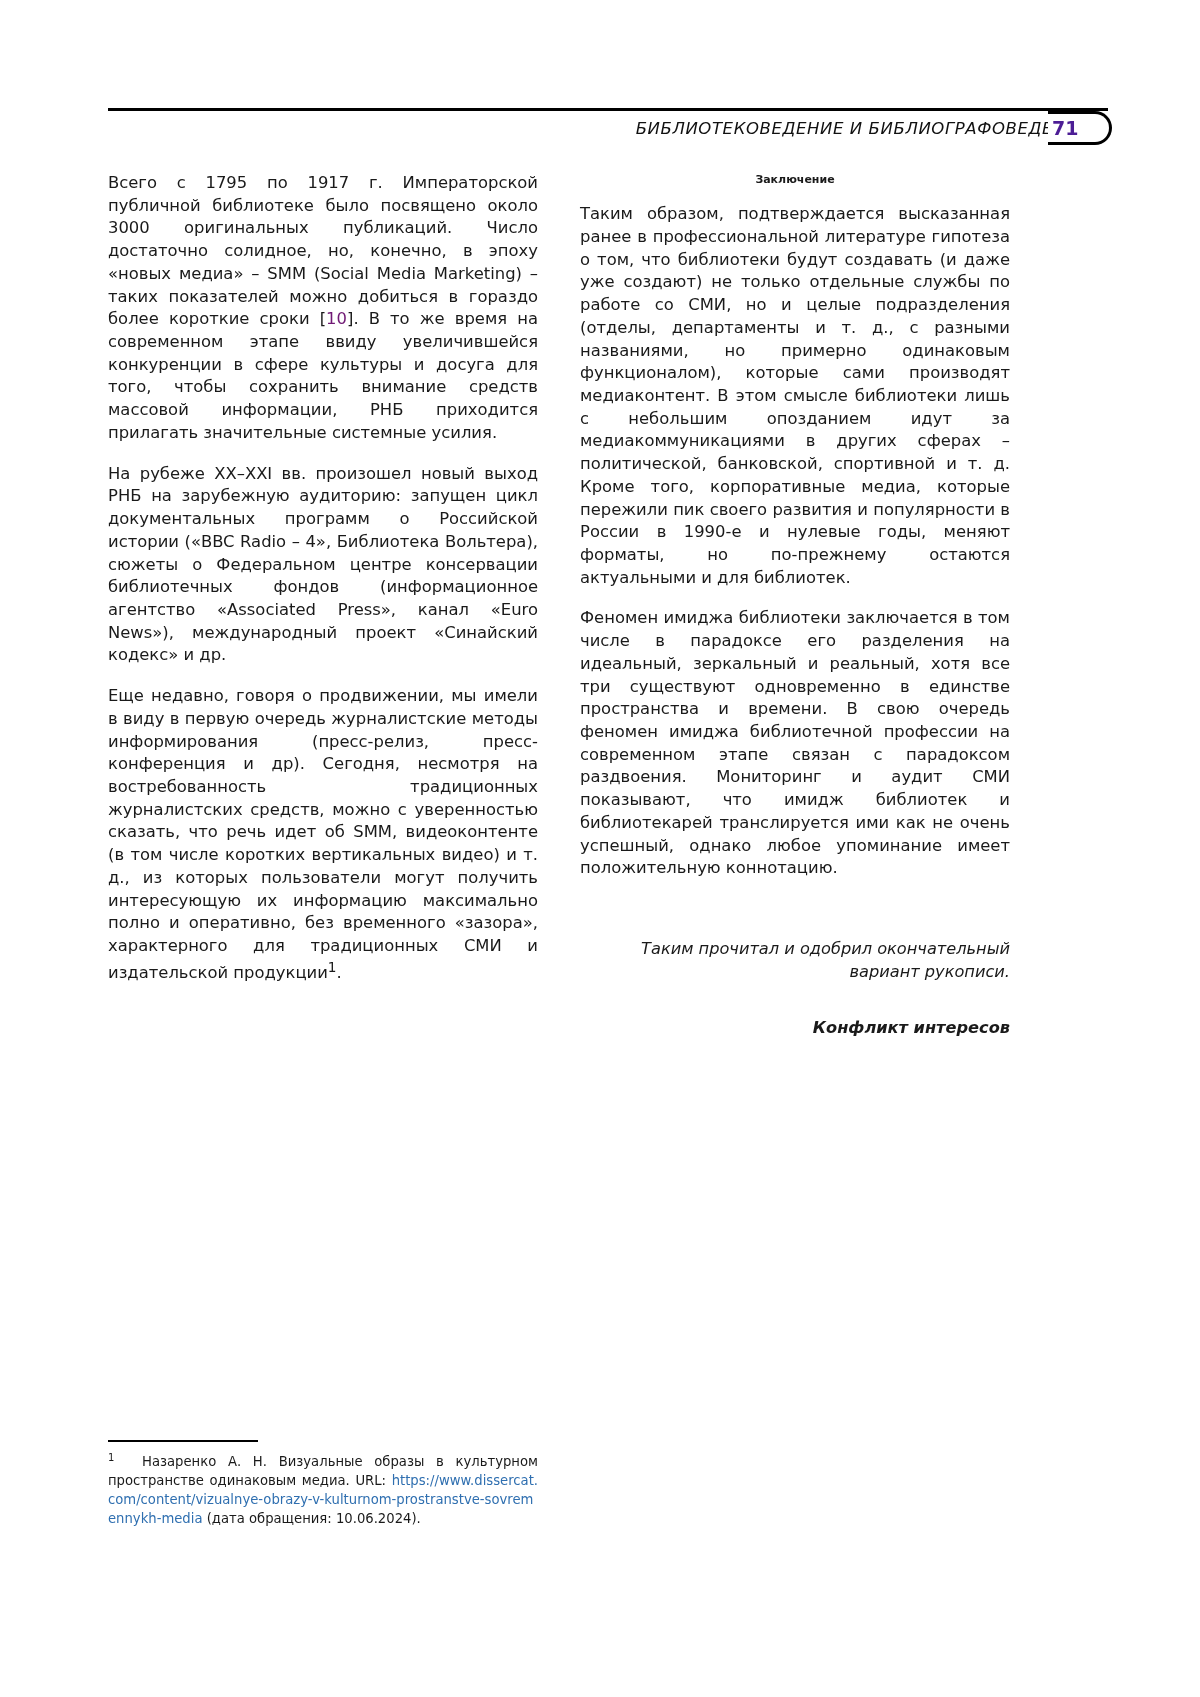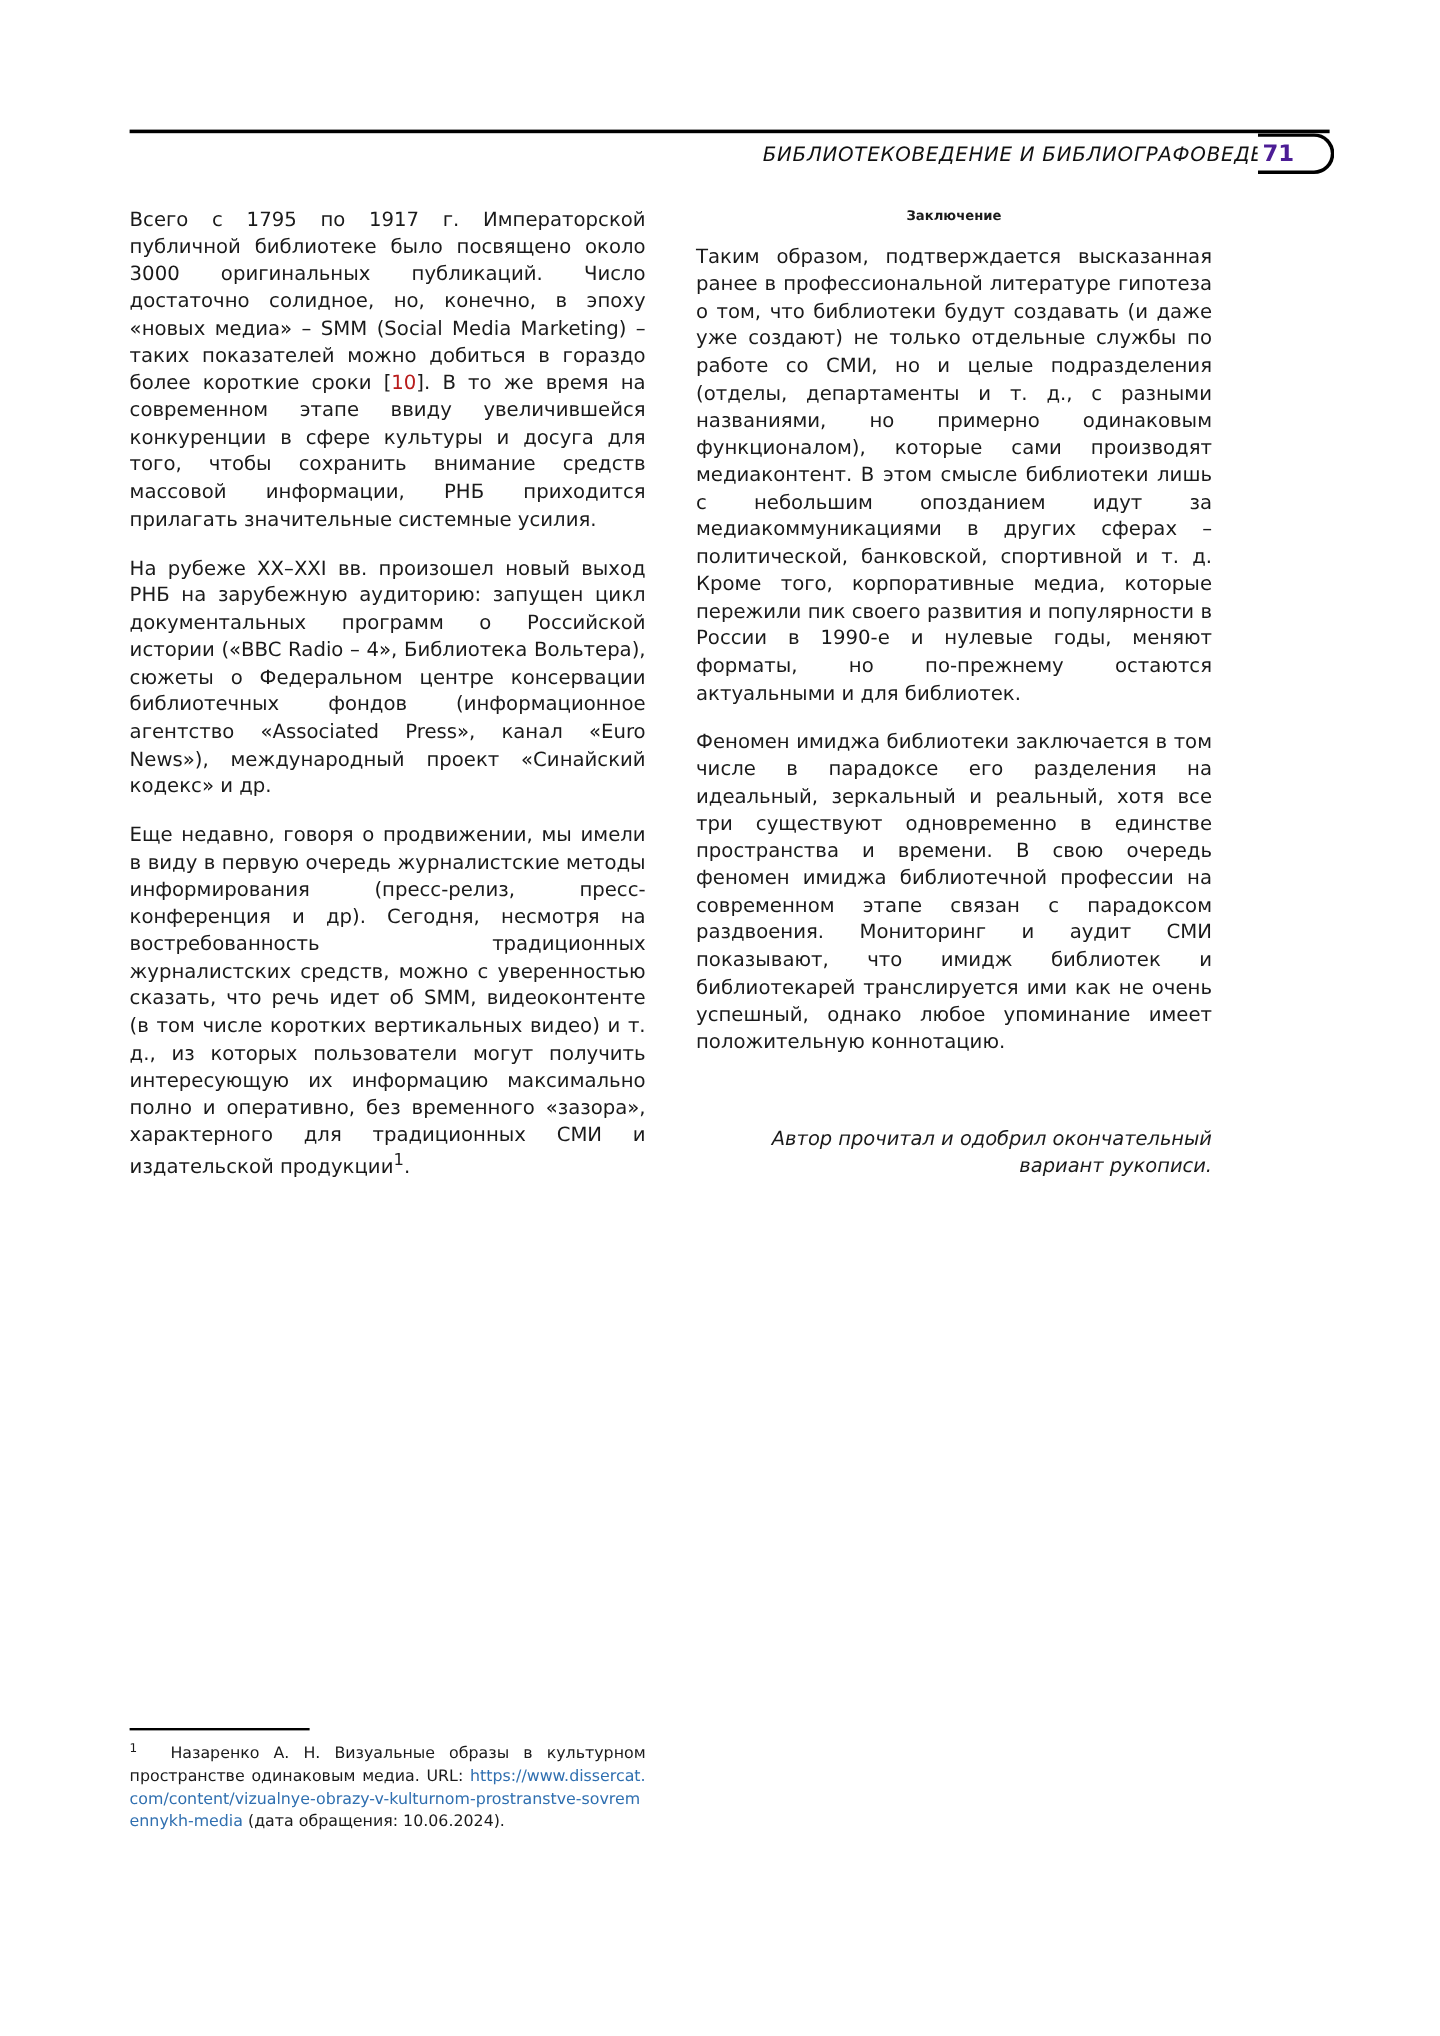--- a/index.html
+++ b/index.html
@@ -106,21 +106,21 @@
   .col p:last-child { margin-bottom: 0; }
 
   .sec-title {
     font-weight: 700;
     font-size: 11px;
     margin: 0 0 16px 0;
     text-align: center;
   }
 
   .ref-link {
-    color: #b91c1c;
+    color: #701a75;
   }
 
   
   .closing {
     margin-top: 58px;
     text-align: right;
     font-style: italic;
     font-size: 16.2px;
     line-height: 1.4;
   }
@@ -185,21 +185,22 @@
     <p>На рубеже XX–XXI вв. произошел новый выход РНБ на зарубежную аудиторию: запущен цикл документальных программ о Российской истории («BBC Radio – 4», Библиотека Вольтера), сюжеты о Федеральном центре консервации библиотечных фондов (информационное агентство «Associated Press», канал «Euro News»), международный проект «Синайский кодекс» и др.</p>
     <p><span>Еще недавно, говоря о продвижении, мы имели в виду в первую очередь журналистские методы информирования (пресс-релиз, пресс-конференция и др). Сегодня, несмотря на востребованность традиционных журналистских средств, можно с уверенностью сказать, что речь идет об SMM, видеоконтенте (в том числе коротких вертикальных видео) и т. д., из которых пользователи могут получить интересующую их информацию максимально полно и оперативно, без временного «зазора», характерного для традиционных СМИ и издательской продукции</span><sup>1</sup><span>.</span></p>
   </div>
 
   <div class="col col-right">
     <h2 class="sec-title">Заключение</h2>
     <p>Таким образом, подтверждается высказанная ранее в профессиональной литературе гипотеза о том, что библиотеки будут создавать (и даже уже создают) не только отдельные службы по работе со СМИ, но и целые подразделения (отделы, департаменты и т. д., с разными названиями, но примерно одинаковым функционалом), которые сами производят медиаконтент. В этом смысле библиотеки лишь с небольшим опозданием идут за медиакоммуникациями в других сферах – политической, банковской, спортивной и т. д. Кроме того, корпоративные медиа, которые пережили пик своего развития и популярности в России в 1990-е и нулевые годы, меняют форматы, но по-прежнему остаются актуальными и для библиотек.</p>
     <p>Феномен имиджа библиотеки заключается в том числе в парадоксе его разделения на идеальный, зеркальный и реальный, хотя все три существуют одновременно в единстве пространства и времени. В свою очередь феномен имиджа библиотечной профессии на современном этапе связан с парадоксом раздвоения. Мониторинг и аудит СМИ показывают, что имидж библиотек и библиотекарей транслируется ими как не очень успешный, однако любое упоминание имеет положительную коннотацию.</p>
 
     <div class="closing">
-      <p class="note">Автор прочитал и одобрил окончательный вариант рукописи.</p>
+      <p class="note">Таким прочитал и одобрил окончательный вариант рукописи.</p>
+      <p class="coi-title">Конфликт интересов</p>
     </div>
   </div>
 
   <div class="footnote">
     <div class="footnote-rule"></div>
     <div><sup class="fn-marker">1</sup><span>Назаренко А. Н. Визуальные образы в культурном пространстве одинаковым медиа. URL: </span><span class="fn-url">https://www.dissercat.com/content/vizualnye-obrazy-v-kulturnom-prostranstve-sovremennykh-media</span><span> (дата обращения: 10.06.2024).</span></div>
   </div>
 
 </div>
 

